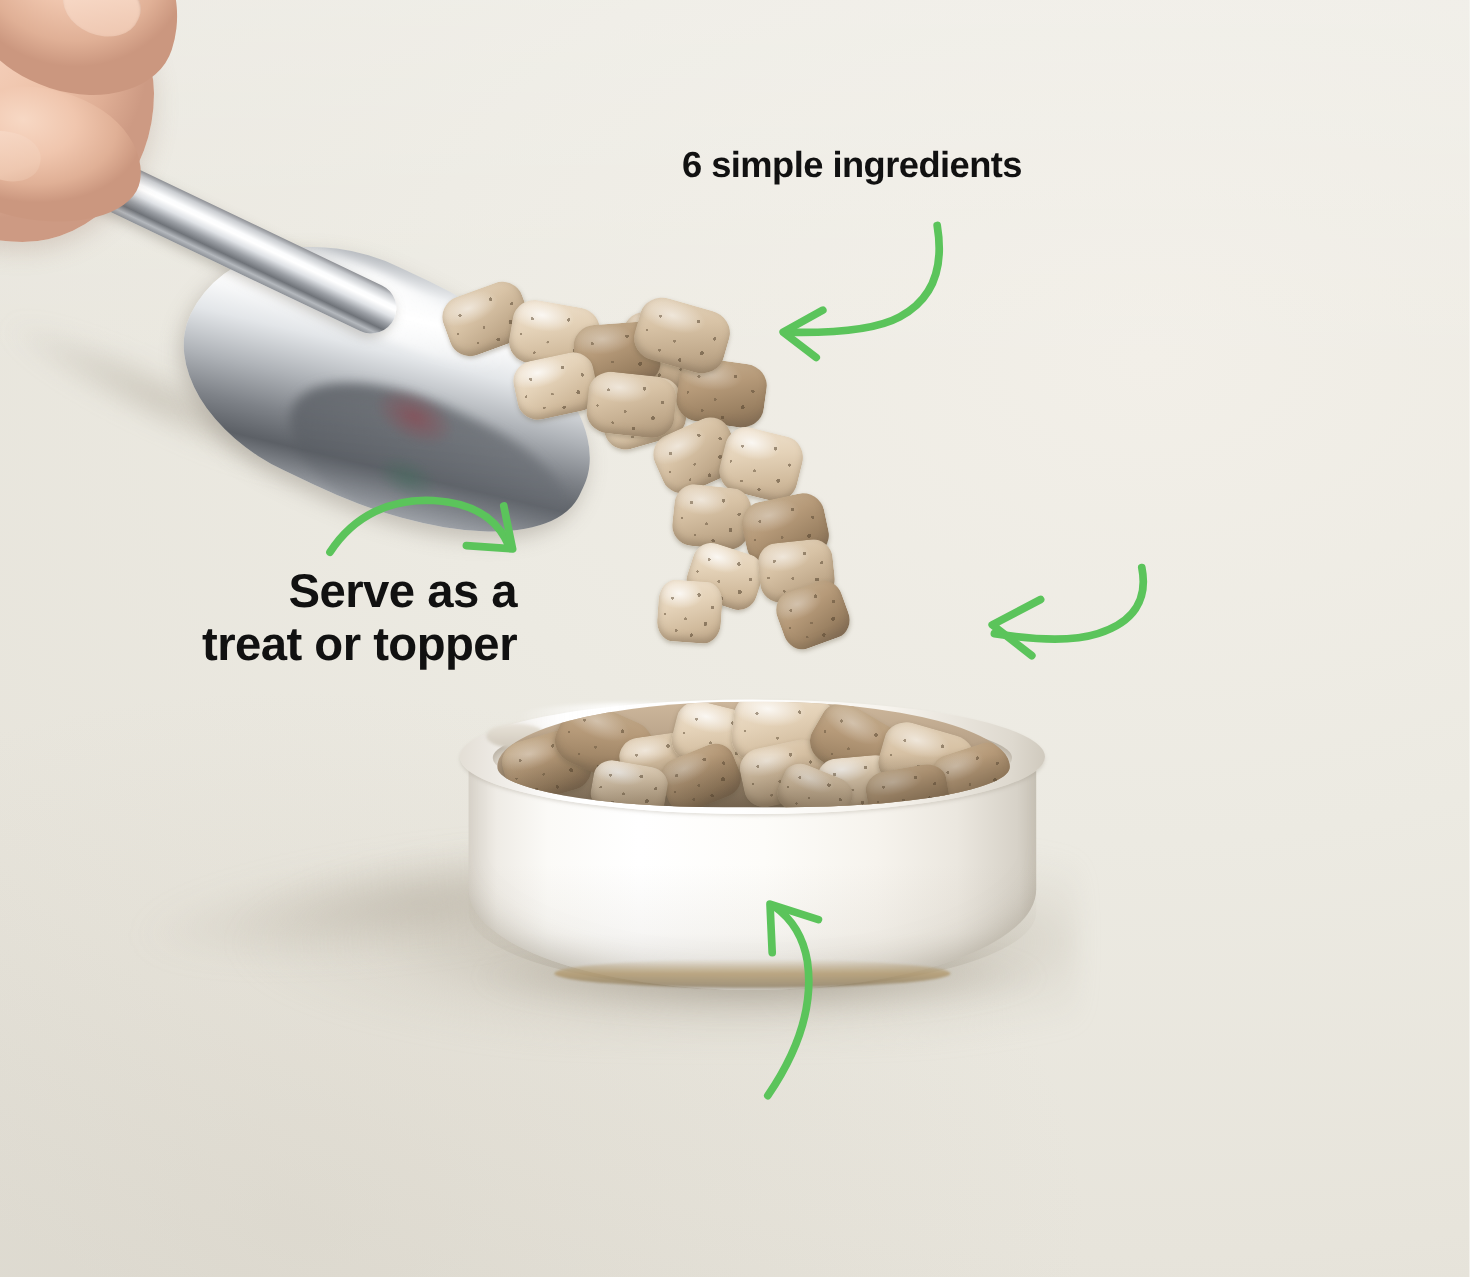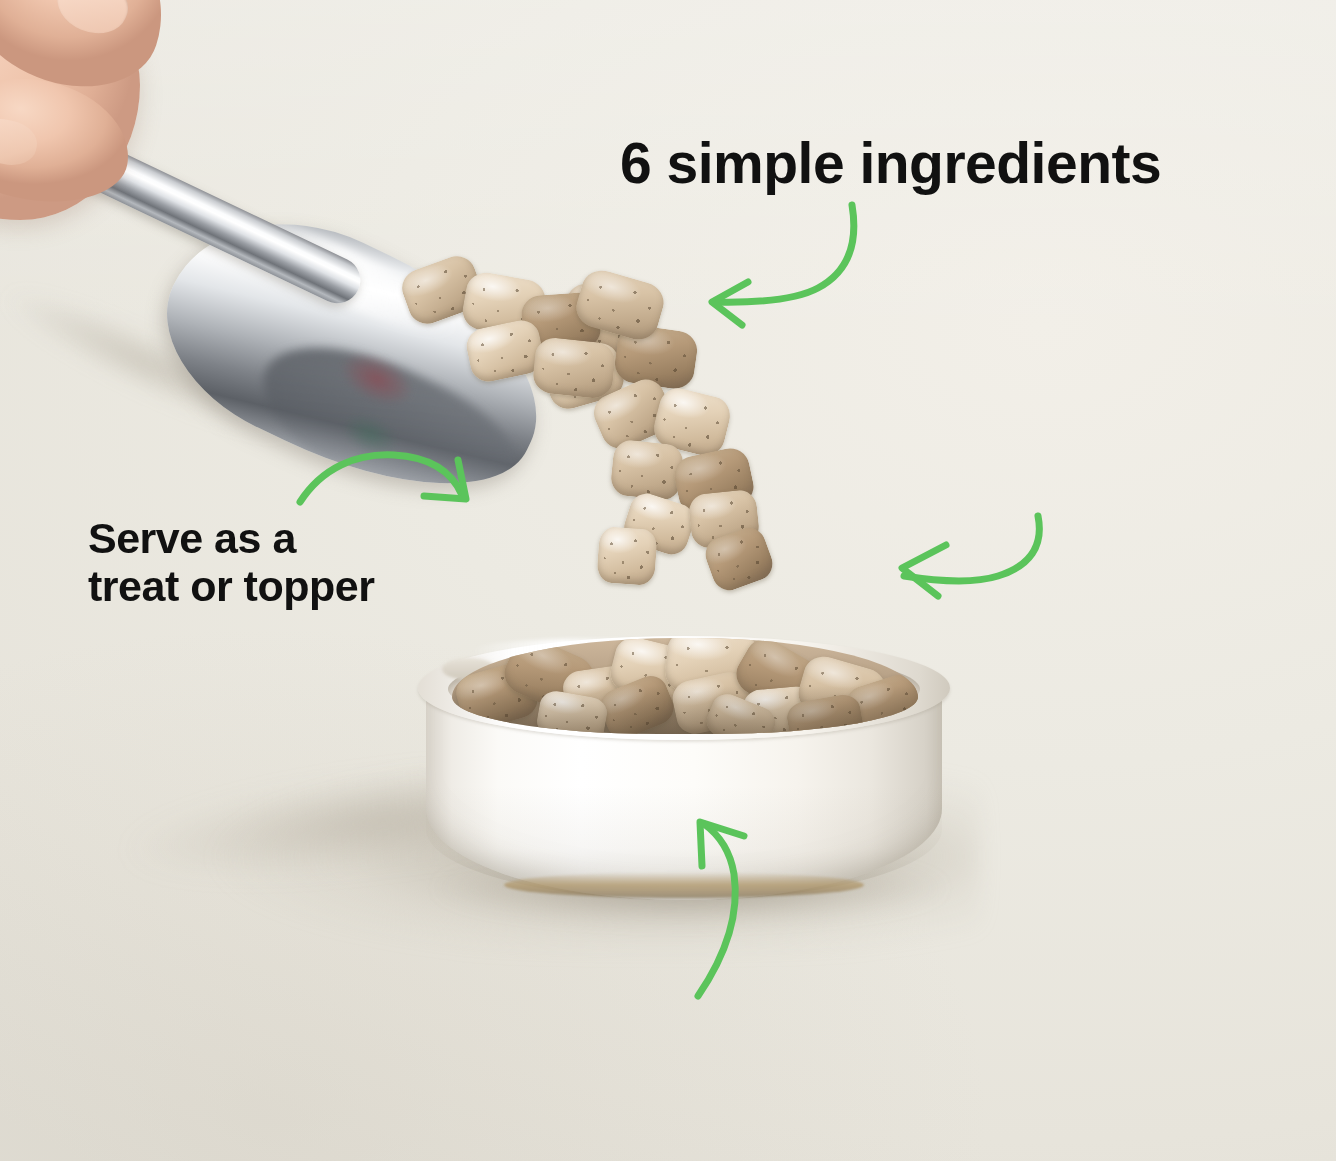--- a/index.html
+++ b/index.html
@@ -213,23 +213,23 @@
   .arrow-path{fill:none;stroke:#5bc45b;stroke-width:7;stroke-linecap:round;stroke-linejoin:round;}
   
   .label{
     position:absolute;
     color:#111111;
     font-weight:700;
     letter-spacing:-0.5px;
     line-height:1.12;
     white-space:pre-line;
   }
-  #lbl-ingredients{left:620px;top:132px;font-size:57px;}
+  #lbl-ingredients{left:620px;top:132px;font-size:33px;}
   #lbl-chicken{left:840px;top:388px;font-size:43px;text-align:center;width:400px;}
-  #lbl-serve{left:88px;top:514px;font-size:43px;text-align:left;width:382px;}
+  #lbl-serve{left:88px;top:514px;font-size:43px;text-align:right;width:382px;}
   #lbl-oats{left:378px;top:1010px;font-size:43px;}
 </style>
 </head>
 <body>
 
 <div id="stage">
 
   <div class="bg"></div>
   <div class="bg-vignette"></div>
 

